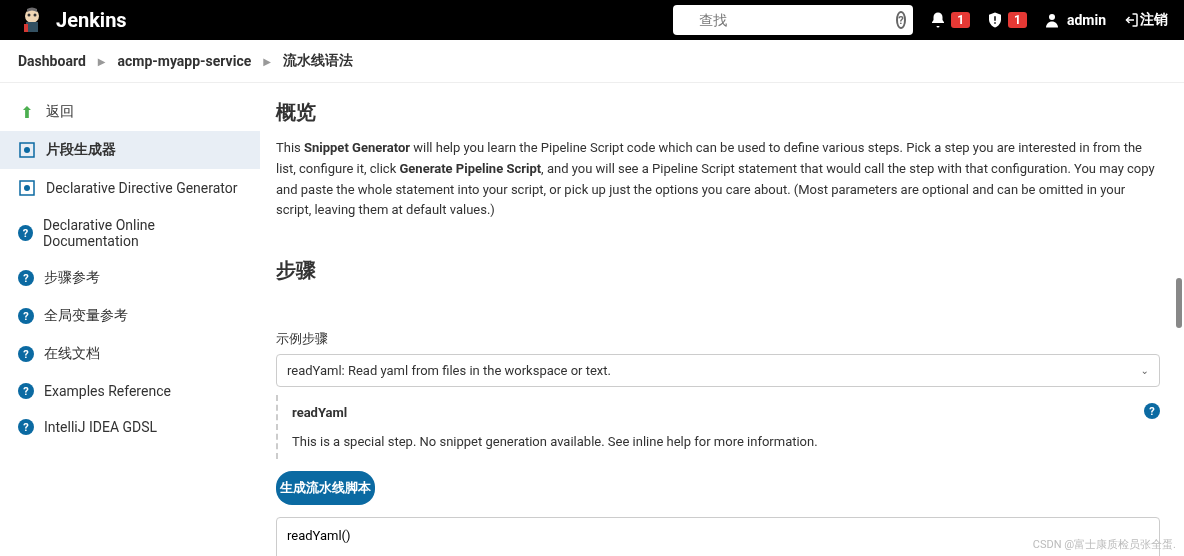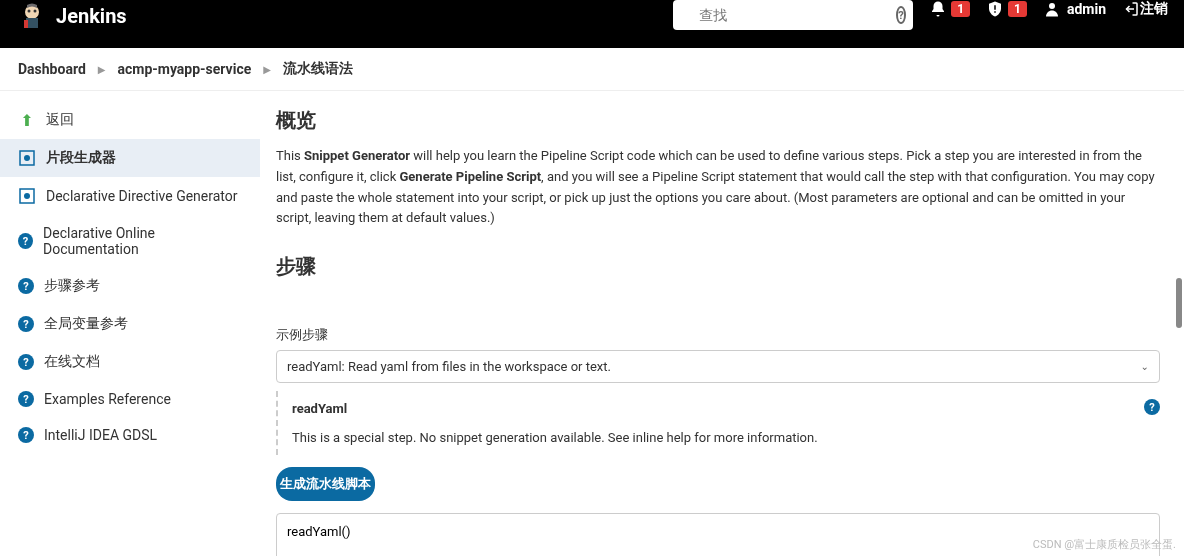--- a/index.html
+++ b/index.html
@@ -1,18 +1,18 @@
 <!DOCTYPE html>
 <html><head>
   <meta charset="utf-8">
   <style>
     * { margin: 0; padding: 0; box-sizing: border-box; }
     body { font-family: -apple-system, BlinkMacSystemFont, "Segoe UI", Roboto, sans-serif; font-size: 14px; color: #333; background: #fff; }
     
-    .header { background: #000; height: 48px; display: flex; align-items: flex-start; padding: 0 16px; }
+    .header { background: #000; height: 40px; display: flex; align-items: center; padding: 0 16px; }
     .logo-area { display: flex; align-items: center; gap: 8px; }
     .jenkins-icon { width: 32px; height: 32px; }
     .logo-text { color: #fff; font-size: 20px; font-weight: bold; }
     .header-spacer { flex: 1; }
     .search-box { background: #fff; border-radius: 4px; display: flex; align-items: center; padding: 6px 10px; width: 240px; gap: 16px; }
     .search-box input { border: none; outline: none; flex: 1; font-size: 14px; }
     .help-circle { border: 2px solid #666; border-radius: 50%; width: 18px; height: 18px; display: flex; align-items: center; justify-content: center; font-size: 11px; color: #666; font-weight: bold; }
     .header-right { display: flex; align-items: center; gap: 16px; margin-left: 16px; }
     .icon-badge { display: flex; align-items: center; gap: 4px; color: #fff; }
     .badge-num { background: #e53935; color: #fff; padding: 1px 6px; border-radius: 3px; font-size: 12px; font-weight: bold; }
@@ -26,21 +26,21 @@
     .main { display: flex; }
     .sidebar { width: 260px; padding: 10px 0; }
     .side-item { display: flex; align-items: center; gap: 10px; padding: 10px 18px; cursor: pointer; color: #333; }
     .side-item.active { background: #e8eef5; font-weight: bold; }
     .side-icon { width: 18px; height: 18px; display: flex; align-items: center; justify-content: center; }
     .help-icon-blue { width: 16px; height: 16px; background: #0b6aa2; border-radius: 50%; color: #fff; display: flex; align-items: center; justify-content: center; font-size: 11px; font-weight: bold; }
     .arrow-up { color: #4caf50; font-size: 16px; }
     
     .content { flex: 1; padding: 16px 24px 24px 16px; }
     .content h2 { font-size: 20px; font-weight: bold; margin-bottom: 12px; }
-    .desc { color: #333; line-height: 1.6; margin-bottom: 24px; font-size: 13px; }
+    .desc { color: #333; line-height: 1.6; margin-bottom: 36px; font-size: 13px; }
     .desc strong { font-weight: bold; }
     
     .field-label { font-size: 13px; color: #333; margin-bottom: 6px; margin-top: 46px; }
     .select-box { width: 100%; padding: 8px 10px; border: 1px solid #ccc; border-radius: 4px; background: #fff; font-size: 13px; display: flex; justify-content: space-between; align-items: center; margin-bottom: 8px; cursor: pointer; }
     .chevron { color: #666; font-size: 10px; }
     
     .step-detail { border-left: 2px dashed #ccc; padding: 10px 14px; margin-bottom: 12px; position: relative; }
     .step-name { font-weight: bold; font-size: 13px; margin-bottom: 14px; }
     .step-desc { font-size: 13px; color: #333; }
     .help-float { position: absolute; right: 0; top: 8px; }

